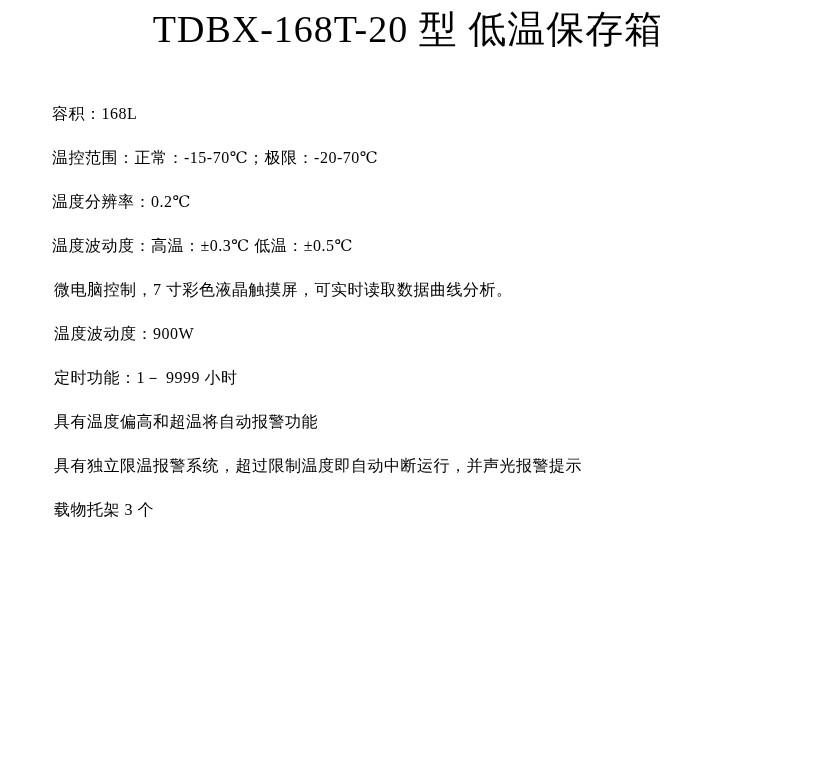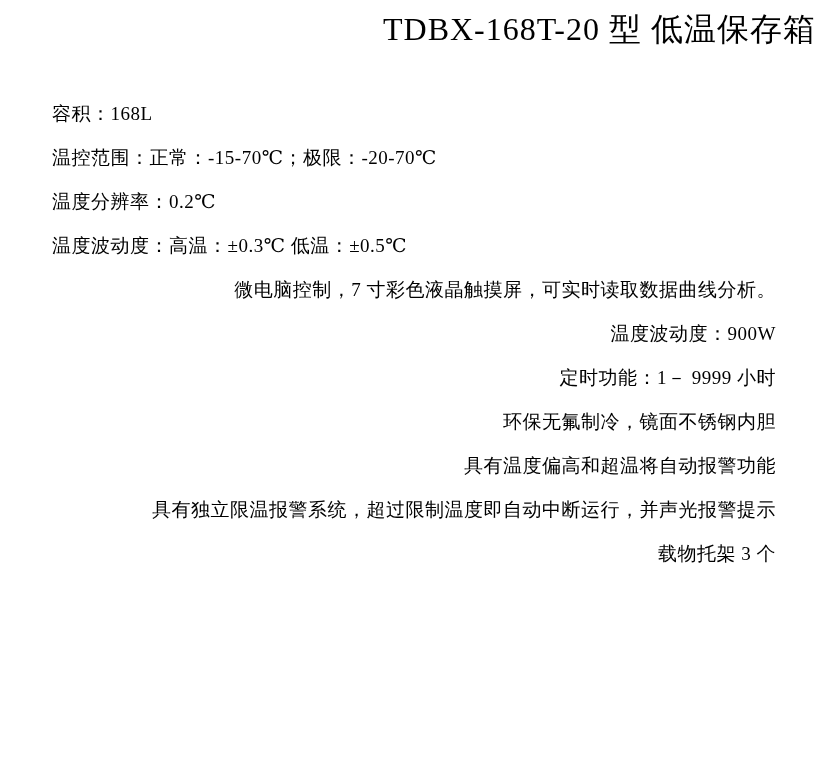--- a/index.html
+++ b/index.html
@@ -18,58 +18,55 @@
     position: relative;
     width: 816px;
     height: 758px;
     box-sizing: border-box;
   }
   .title-block {
     padding-top: 8px;
     text-align: center;
   }
   .title-line {
-    font-size: 32px;
+    font-size: 38px;
     line-height: 42px;
     letter-spacing: 1px;
     white-space: nowrap;
-    text-align: right;
   }
   .body-block {
     margin-top: 42px;
     padding-left: 52px;
     padding-right: 40px;
   }
   .para {
-    font-size: 19px;
+    font-size: 16px;
     line-height: 44px;
     white-space: nowrap;
     letter-spacing: 0.5px;
   }
   .para.indented {
     padding-left: 2px;
-    text-align: right;
   }
 </style>
 </head>
 <body>
 
 <div class="page">
 
   <div class="title-block">
     <div class="title-line">TDBX-168T-20 型  低温保存箱</div>
   </div>
 
   <div class="body-block">
     <div class="para">容积：168L</div>
     <div class="para">温控范围：正常：-15-70℃；极限：-20-70℃</div>
     <div class="para">温度分辨率：0.2℃</div>
     <div class="para">温度波动度：高温：±0.3℃ 低温：±0.5℃</div>
     <div class="para indented">微电脑控制，7 寸彩色液晶触摸屏，可实时读取数据曲线分析。</div>
     <div class="para indented">温度波动度：900W</div>
     <div class="para indented">定时功能：1－ 9999 小时</div>
-    <div class="para indented">环保无氟制冷，镜面不锈钢内胆</div>
     <div class="para indented">具有温度偏高和超温将自动报警功能</div>
     <div class="para indented">具有独立限温报警系统，超过限制温度即自动中断运行，并声光报警提示</div>
     <div class="para indented">载物托架 3 个</div>
   </div>
 
 </div>
 
 </body></html>

